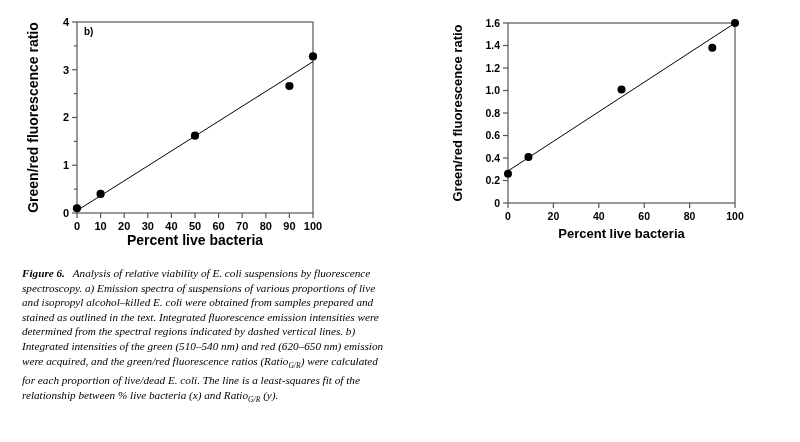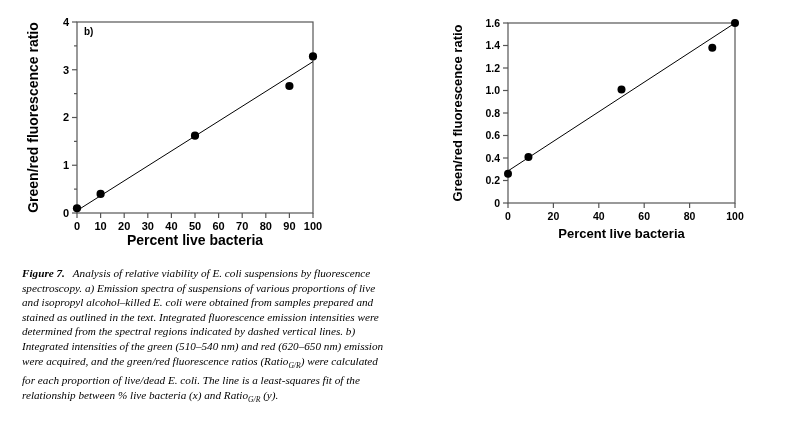--- a/index.html
+++ b/index.html
@@ -111,21 +111,21 @@
           <circle cx="77" cy="208.225" r="4.1" fill="#000000" stroke="none"></circle>
           <circle cx="100.6" cy="193.9" r="4.1" fill="#000000" stroke="none"></circle>
           <circle cx="195" cy="135.64499999999998" r="4.1" fill="#000000" stroke="none"></circle>
           <circle cx="289.4" cy="85.985" r="4.1" fill="#000000" stroke="none"></circle>
           <circle cx="313" cy="56.379999999999995" r="4.1" fill="#000000" stroke="none"></circle>
           <text x="195" y="245" text-anchor="middle" font-family="&quot;Liberation Sans&quot;, sans-serif" font-size="14" font-weight="bold" fill="#000000">Percent live bacteria</text>
           <text x="38" y="117.5" text-anchor="middle" font-family="&quot;Liberation Sans&quot;, sans-serif" font-size="14" font-weight="bold" fill="#000000" transform="rotate(-90 38 117.5)">Green/red fluorescence ratio</text>
         </svg>
     </div>
     <div class="caption caption-left">
-      <span class="fignum">Figure 7.</span>
+      <span class="fignum">Figure 6.</span>
       <span class="gap"></span><span class="cap-body"><span>Analysis of relative viability of E. coli suspensions by fluorescence spectroscopy.</span>  <span>a) Emission spectra of suspensions of various proportions of live and isopropyl alcohol–killed E. coli were obtained from samples prepared and stained as outlined in the text.</span>  <span>Integrated fluorescence emission intensities were determined from the spectral regions indicated by dashed vertical lines.</span>  <span>b) Integrated intensities of the green (510–540 nm) and red (620–650 nm) emission were acquired, and the green/red fluorescence ratios (Ratio</span><span class="sub">G/R</span><span>) were calculated for each proportion of live/dead E. coli.</span>  <span>The line is a least-squares fit of the relationship between % live bacteria (x) and Ratio</span><span class="sub">G/R</span><span> (y).</span></span>
     </div>
   </div>
 
   <div class="panel panel-right">
     <div class="figure-area">
       <svg class="chart" id="chart-2" width="400" height="252" viewBox="0 0 400 252">
           <rect x="108" y="23" width="227" height="180" fill="#ffffff" stroke="#555555" stroke-width="1.2"></rect>
           <line x1="108" y1="203" x2="108" y2="208" stroke="#555555" stroke-width="1.2"></line>
           <text x="108" y="219.5" text-anchor="middle" font-family="&quot;Liberation Sans&quot;, sans-serif" font-size="10.5" font-weight="bold" fill="#000000">0</text>

